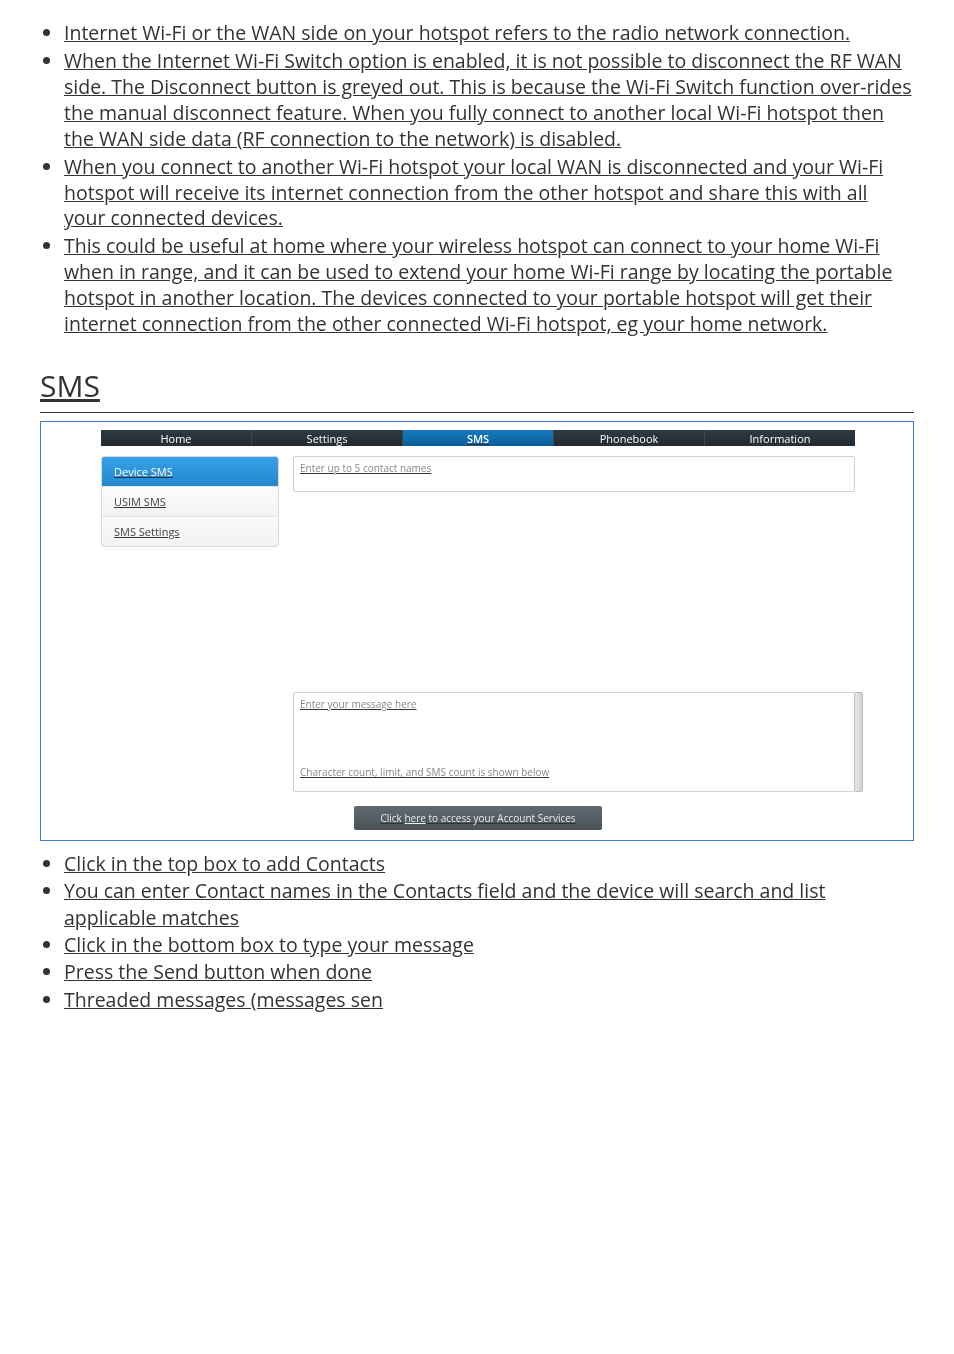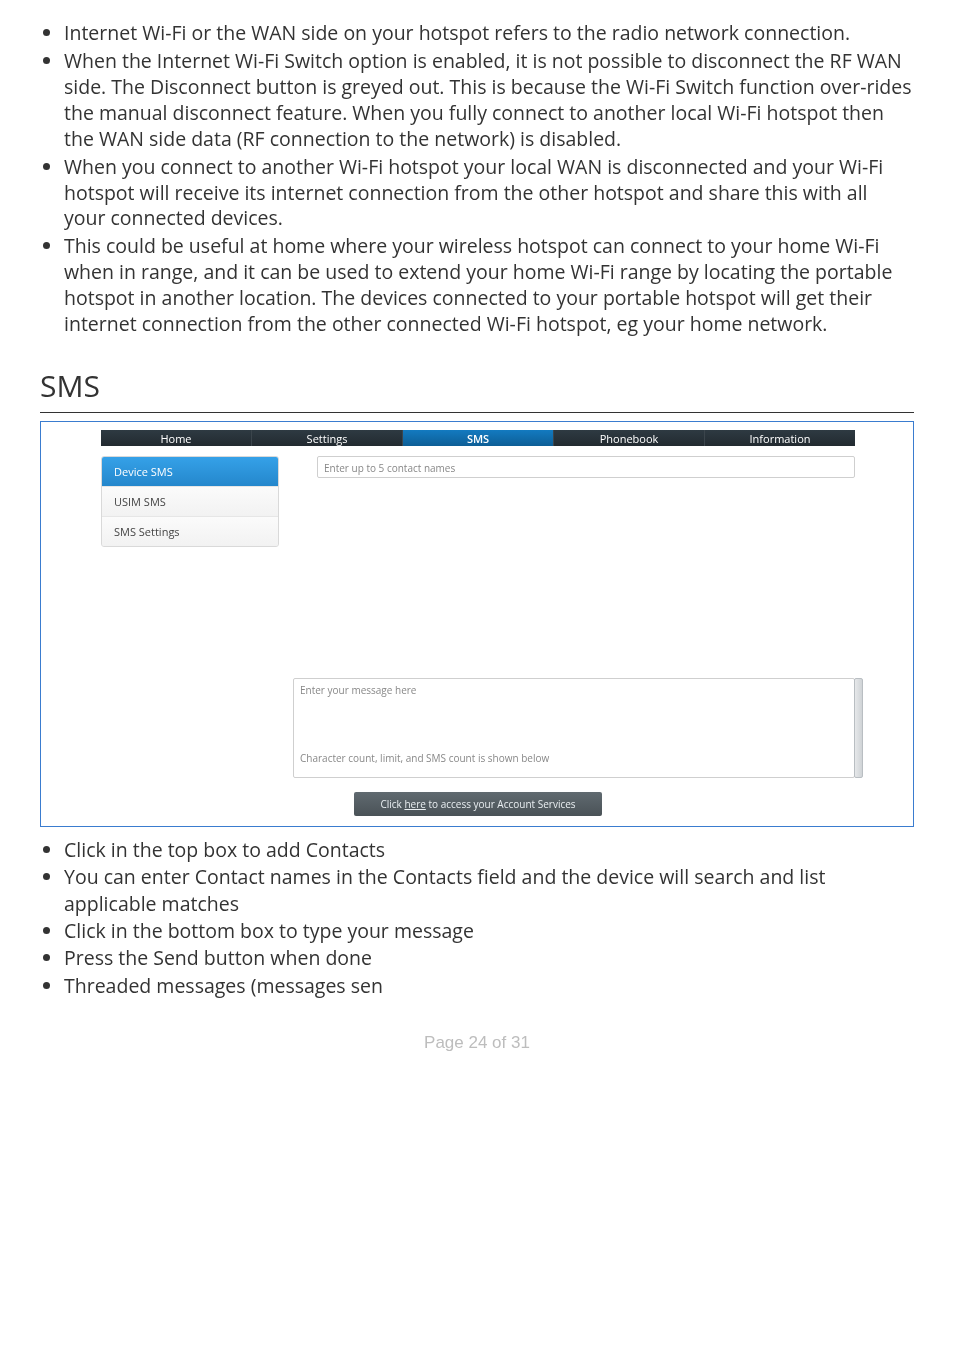--- a/index.html
+++ b/index.html
@@ -7,20 +7,21 @@
     padding: 0;
     background: #ffffff;
     font-family: "Segoe UI", "Open Sans", Arial, sans-serif;
     color: #333;
     width: 954px;
   }
   .page {
     padding: 20px 40px 0 40px;
     box-sizing: border-box;
     width: 954px;
+    text-decoration: underline;
   }
   ul.top-bullets {
     list-style: disc;
     padding-left: 24px;
     margin: 0 0 28px 0;
   }
   ul.top-bullets li {
     font-size: 19.5px;
     line-height: 1.33;
     color: #333;
@@ -104,23 +105,22 @@
   .fieldbox {
     border: 1px solid #cfcfcf;
     border-radius: 2px;
     background: #fff;
     font-size: 10px;
     color: #888;
     padding: 4px 6px;
     box-sizing: border-box;
   }
   .contacts {
-    height: 22px;
+    height: 36px;
     line-height: 14px;
-    margin-left: 24px;
   }
   .gap-big { height: 200px; }
 
   .msgwrap {
     position: relative;
   }
   .msgbox {
     height: 100px;
     padding: 4px 6px;
     font-size: 10px;
@@ -267,15 +267,14 @@
   </div>
 
   <ul class="bottom-bullets">
     <li>Click in the top box to add Contacts</li>
     <li>You can enter Contact names in the Contacts field and the device will search and list applicable matches</li>
     <li>Click in the bottom box to type your message</li>
     <li>Press the Send button when done</li>
     <li>Threaded messages (messages sen</li>
   </ul>
 
-  <div class="footer">Page 24 of 31</div>
 
 </div>
 
 </body></html>

